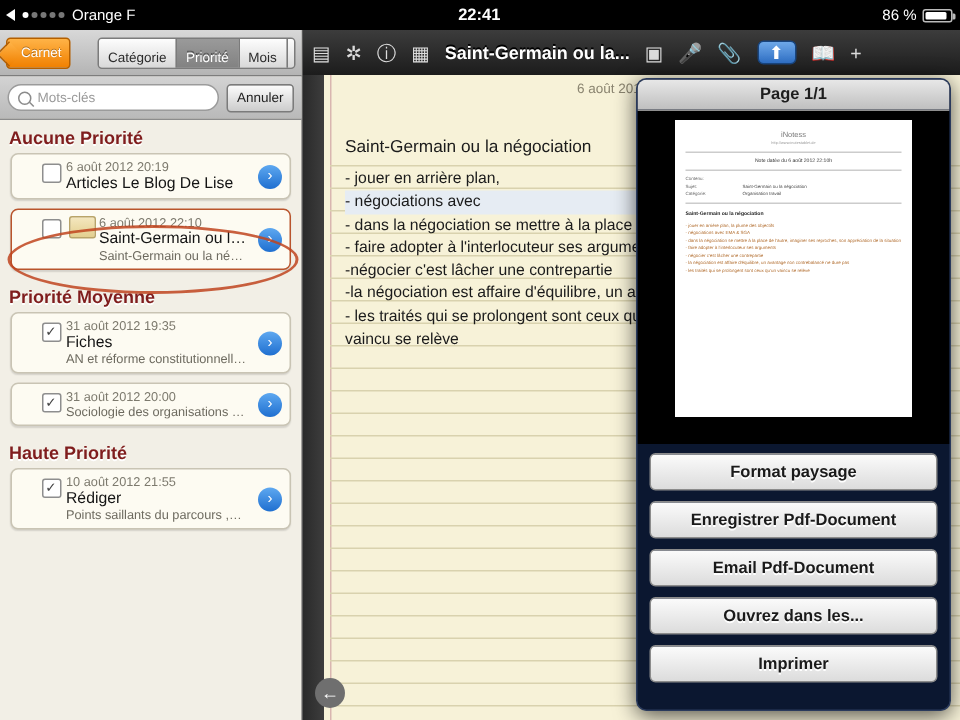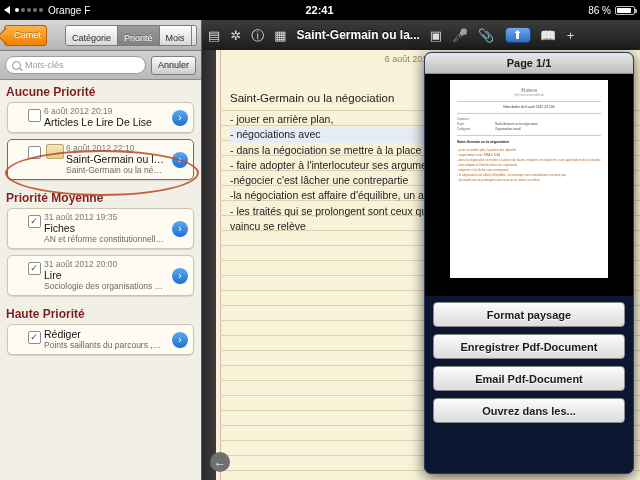--- a/index.html
+++ b/index.html
@@ -491,21 +491,21 @@
     <div class="list-wrap">
 
       <div class="group-header">Aucune Priorité</div>
 
       <div class="card">
         <div class="check">
             <span class="chk"></span>
           </div>
         <div class="body">
           <div class="date">6 août 2012 20:19</div>
-          <div class="title">Articles Le Lire De Lise</div>
+          <div class="title">Articles Le Blog De Lise</div>
         </div>
         <div class="disc">
             <span class="disc-circle">›</span>
           </div>
       </div>
 
       <div class="card selected">
         <div class="check">
             <span class="chk"></span>
           </div>
@@ -535,35 +535,35 @@
             <span class="disc-circle">›</span>
           </div>
       </div>
 
       <div class="card">
         <div class="check">
             <span class="chk">✓</span>
           </div>
         <div class="body">
           <div class="date">31 août 2012 20:00</div>
-          <div class="title">Lire</div>
           <div class="sub">Sociologie des organisations (SPo),St...</div>
         </div>
         <div class="disc">
             <span class="disc-circle">›</span>
           </div>
       </div>
 
       <div class="group-header">Haute Priorité</div>
 
       <div class="card">
         <div class="check">
             <span class="chk">✓</span>
           </div>
         <div class="body">
+          <div class="date">10 août 2012 21:55</div>
           <div class="title">Rédiger</div>
           <div class="sub">Points saillants du parcours ,Pourquoi...</div>
         </div>
         <div class="disc">
             <span class="disc-circle">›</span>
           </div>
       </div>
 
     </div>
 
@@ -667,17 +667,18 @@
         <div class="thumb-line">- les traités qui se prolongent sont ceux qu'un vaincu se relève</div>
       </div>
     </div>
 
 
     <div class="pop-actions">
       <div class="pop-btn">Format paysage</div>
       <div class="pop-btn">Enregistrer Pdf-Document</div>
       <div class="pop-btn">Email Pdf-Document</div>
       <div class="pop-btn">Ouvrez dans les...</div>
+      <div class="pop-btn">Imprimer</div>
 
     </div>
   </div>
 
 </div>
 
 </body></html>

